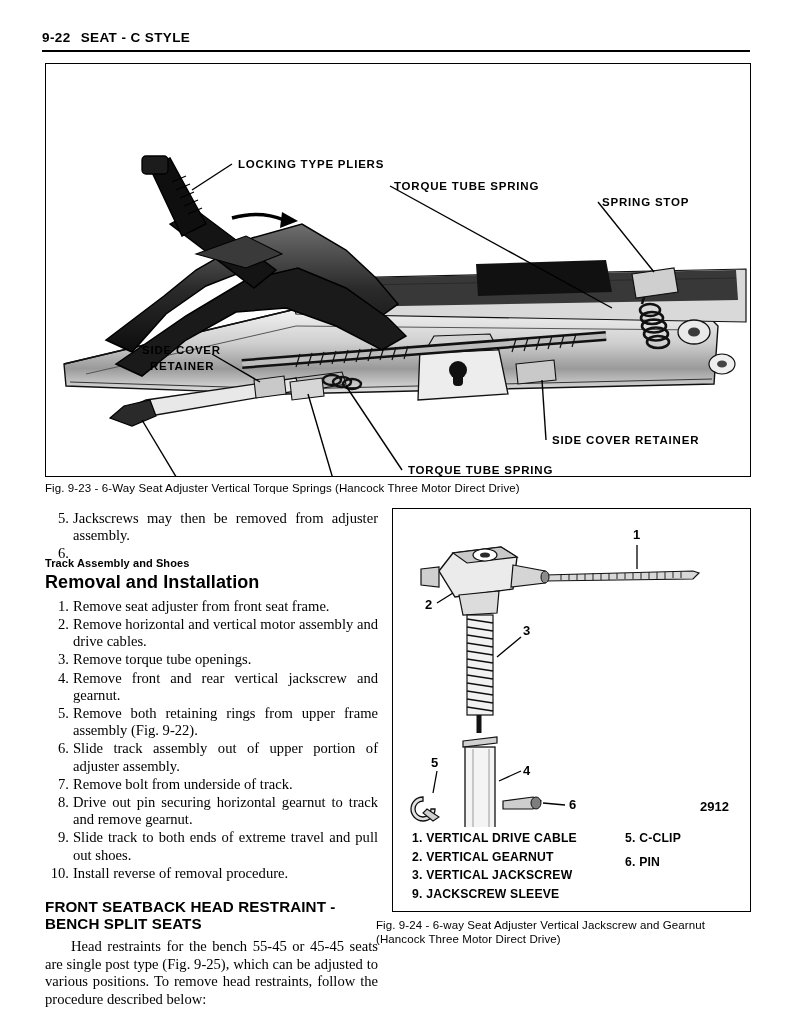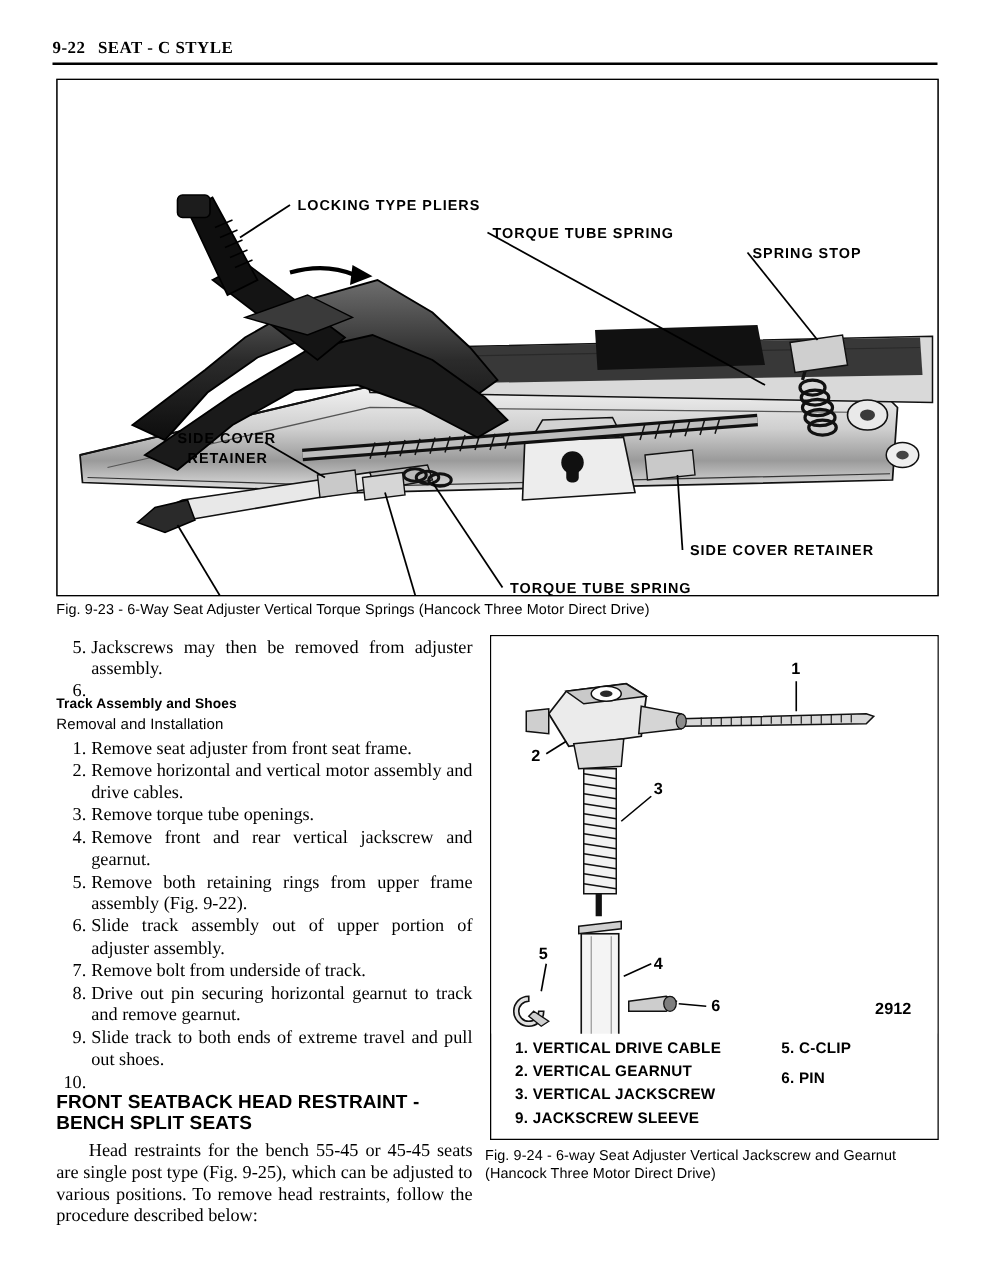--- a/index.html
+++ b/index.html
@@ -13,37 +13,37 @@
   }
   .page{
     position:absolute;
     left:0;top:0;width:791px;height:1024px;
   }
 
   
   .header{
     position:absolute;
     left:42px;top:30px;width:708px;
-    font-family:Liberation Serif, serif;
+    font-family:Liberation Sans, sans-serif;
     font-weight:bold;
     font-size:13.5px;
     letter-spacing:0.4px;
   }
   .header .pagenum{margin-right:10px;}
   .header-rule{
     position:absolute;
     left:42px;top:50px;width:708px;height:2px;background:#000;
   }
 
   
   .fig-top{
     position:absolute;
     left:45px;top:63px;width:704px;height:412px;
     border:1px solid #000;
-    background:#737373;
+    background:#be185d;
     overflow:hidden;
   }
   .fig-top svg{display:block;}
 
   .fig-caption{
     position:absolute;
     font-family:"Liberation Sans", sans-serif;
     font-size:11.5px;
     letter-spacing:0.1px;
   }
@@ -73,22 +73,22 @@
   ol.numlist li .n.wide{left:-2px;width:26px;}
   h2.sec{
     font-family:"Liberation Sans", sans-serif;
     font-weight:bold;
     font-size:11px;
     margin:13px 0 2px 0;
     letter-spacing:0.1px;
   }
   h3.subsec{
     font-family:"Liberation Sans", sans-serif;
-    font-weight:normal;
-    font-size:12px;
+    font-weight:bold;
+    font-size:18px;
     margin:2px 0 4px 0;
     letter-spacing:0.1px;
   }
   h2.bigsec{
     font-family:"Liberation Sans", sans-serif;
     font-weight:bold;
     font-size:15.2px;
     margin:16px 0 6px 0;
     line-height:1.12;
     letter-spacing:0.1px;
@@ -118,21 +118,21 @@
     letter-spacing:0.2px;
   }
   .legend .lg-left{
     position:absolute;left:19px;top:2px;width:200px;
   }
   .legend .lg-right{
     position:absolute;left:232px;top:2px;width:120px;
   }
   .legend .lg-line{line-height:1.52;white-space:nowrap;}
   #cap-right{
-    left:388px;top:918px;width:365px;line-height:1.25;
+    left:376px;top:918px;width:365px;line-height:1.25;
   }
 </style>
 </head>
 <body>
 
 <div class="page">
 
   <div class="header">
     <span class="pagenum">9-22</span><span>SEAT - C STYLE</span>
   </div>
@@ -300,21 +300,21 @@
     <ol class="numlist">
       <li><span class="n">1.</span><span>Remove seat adjuster from front seat frame.</span></li>
       <li><span class="n">2.</span><span>Remove horizontal and vertical motor assembly and drive cables.</span></li>
       <li><span class="n">3.</span><span>Remove torque tube openings.</span></li>
       <li><span class="n">4.</span><span>Remove front and rear vertical jackscrew and gearnut.</span></li>
       <li><span class="n">5.</span><span>Remove both retaining rings from upper frame assembly (Fig. 9-22).</span></li>
       <li><span class="n">6.</span><span>Slide track assembly out of upper portion of adjuster assembly.</span></li>
       <li><span class="n">7.</span><span>Remove bolt from underside of track.</span></li>
       <li><span class="n">8.</span><span>Drive out pin securing horizontal gearnut to track and remove gearnut.</span></li>
       <li><span class="n">9.</span><span>Slide track to both ends of extreme travel and pull out shoes.</span></li>
-      <li><span class="n wide">10.</span></li>
+      <li><span class="n wide">10.</span><span>Install reverse of removal procedure.</span></li>
     </ol>
 
     <h2 class="bigsec">FRONT SEATBACK HEAD RESTRAINT - BENCH SPLIT SEATS</h2>
 
     <p class="body">Head restraints for the bench 55-45 or 45-45 seats are single post type (Fig. 9-25), which can be adjusted to various positions. To remove head restraints, follow the procedure described below:</p>
 
   </div>
 
   <div class="fig-right">
     <svg width="357" height="318" viewBox="0 0 357 318" xmlns="http://www.w3.org/2000/svg">

